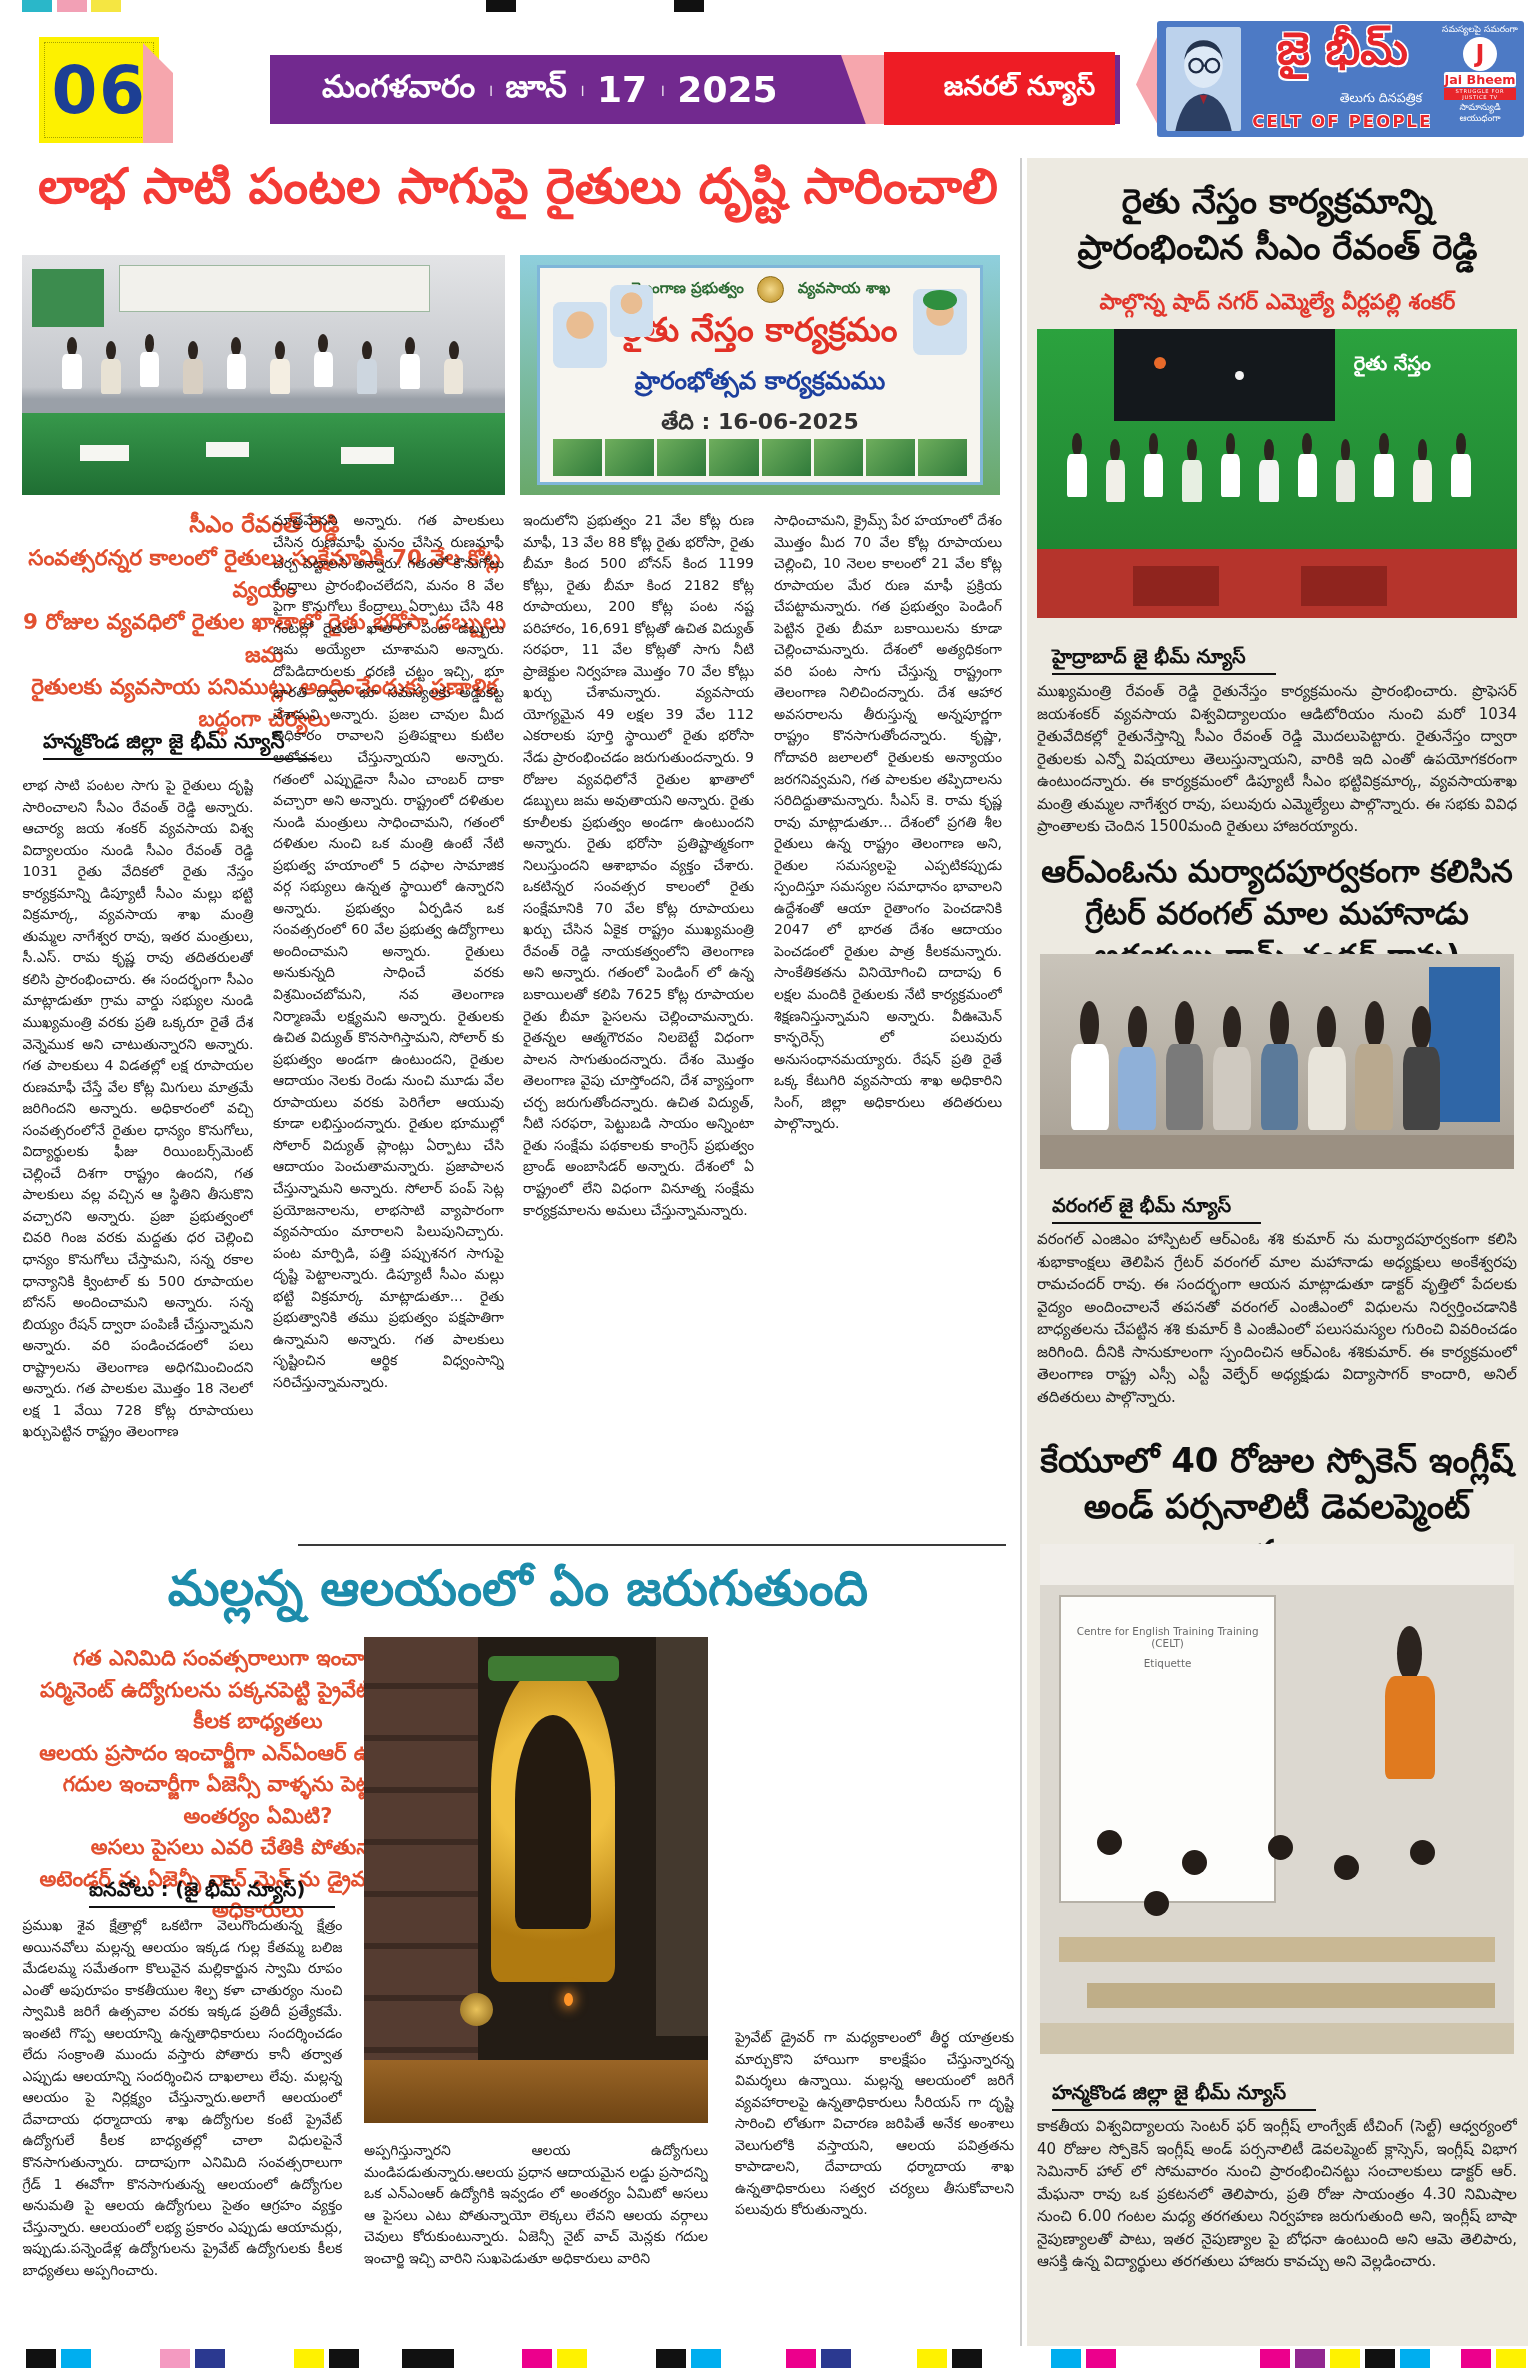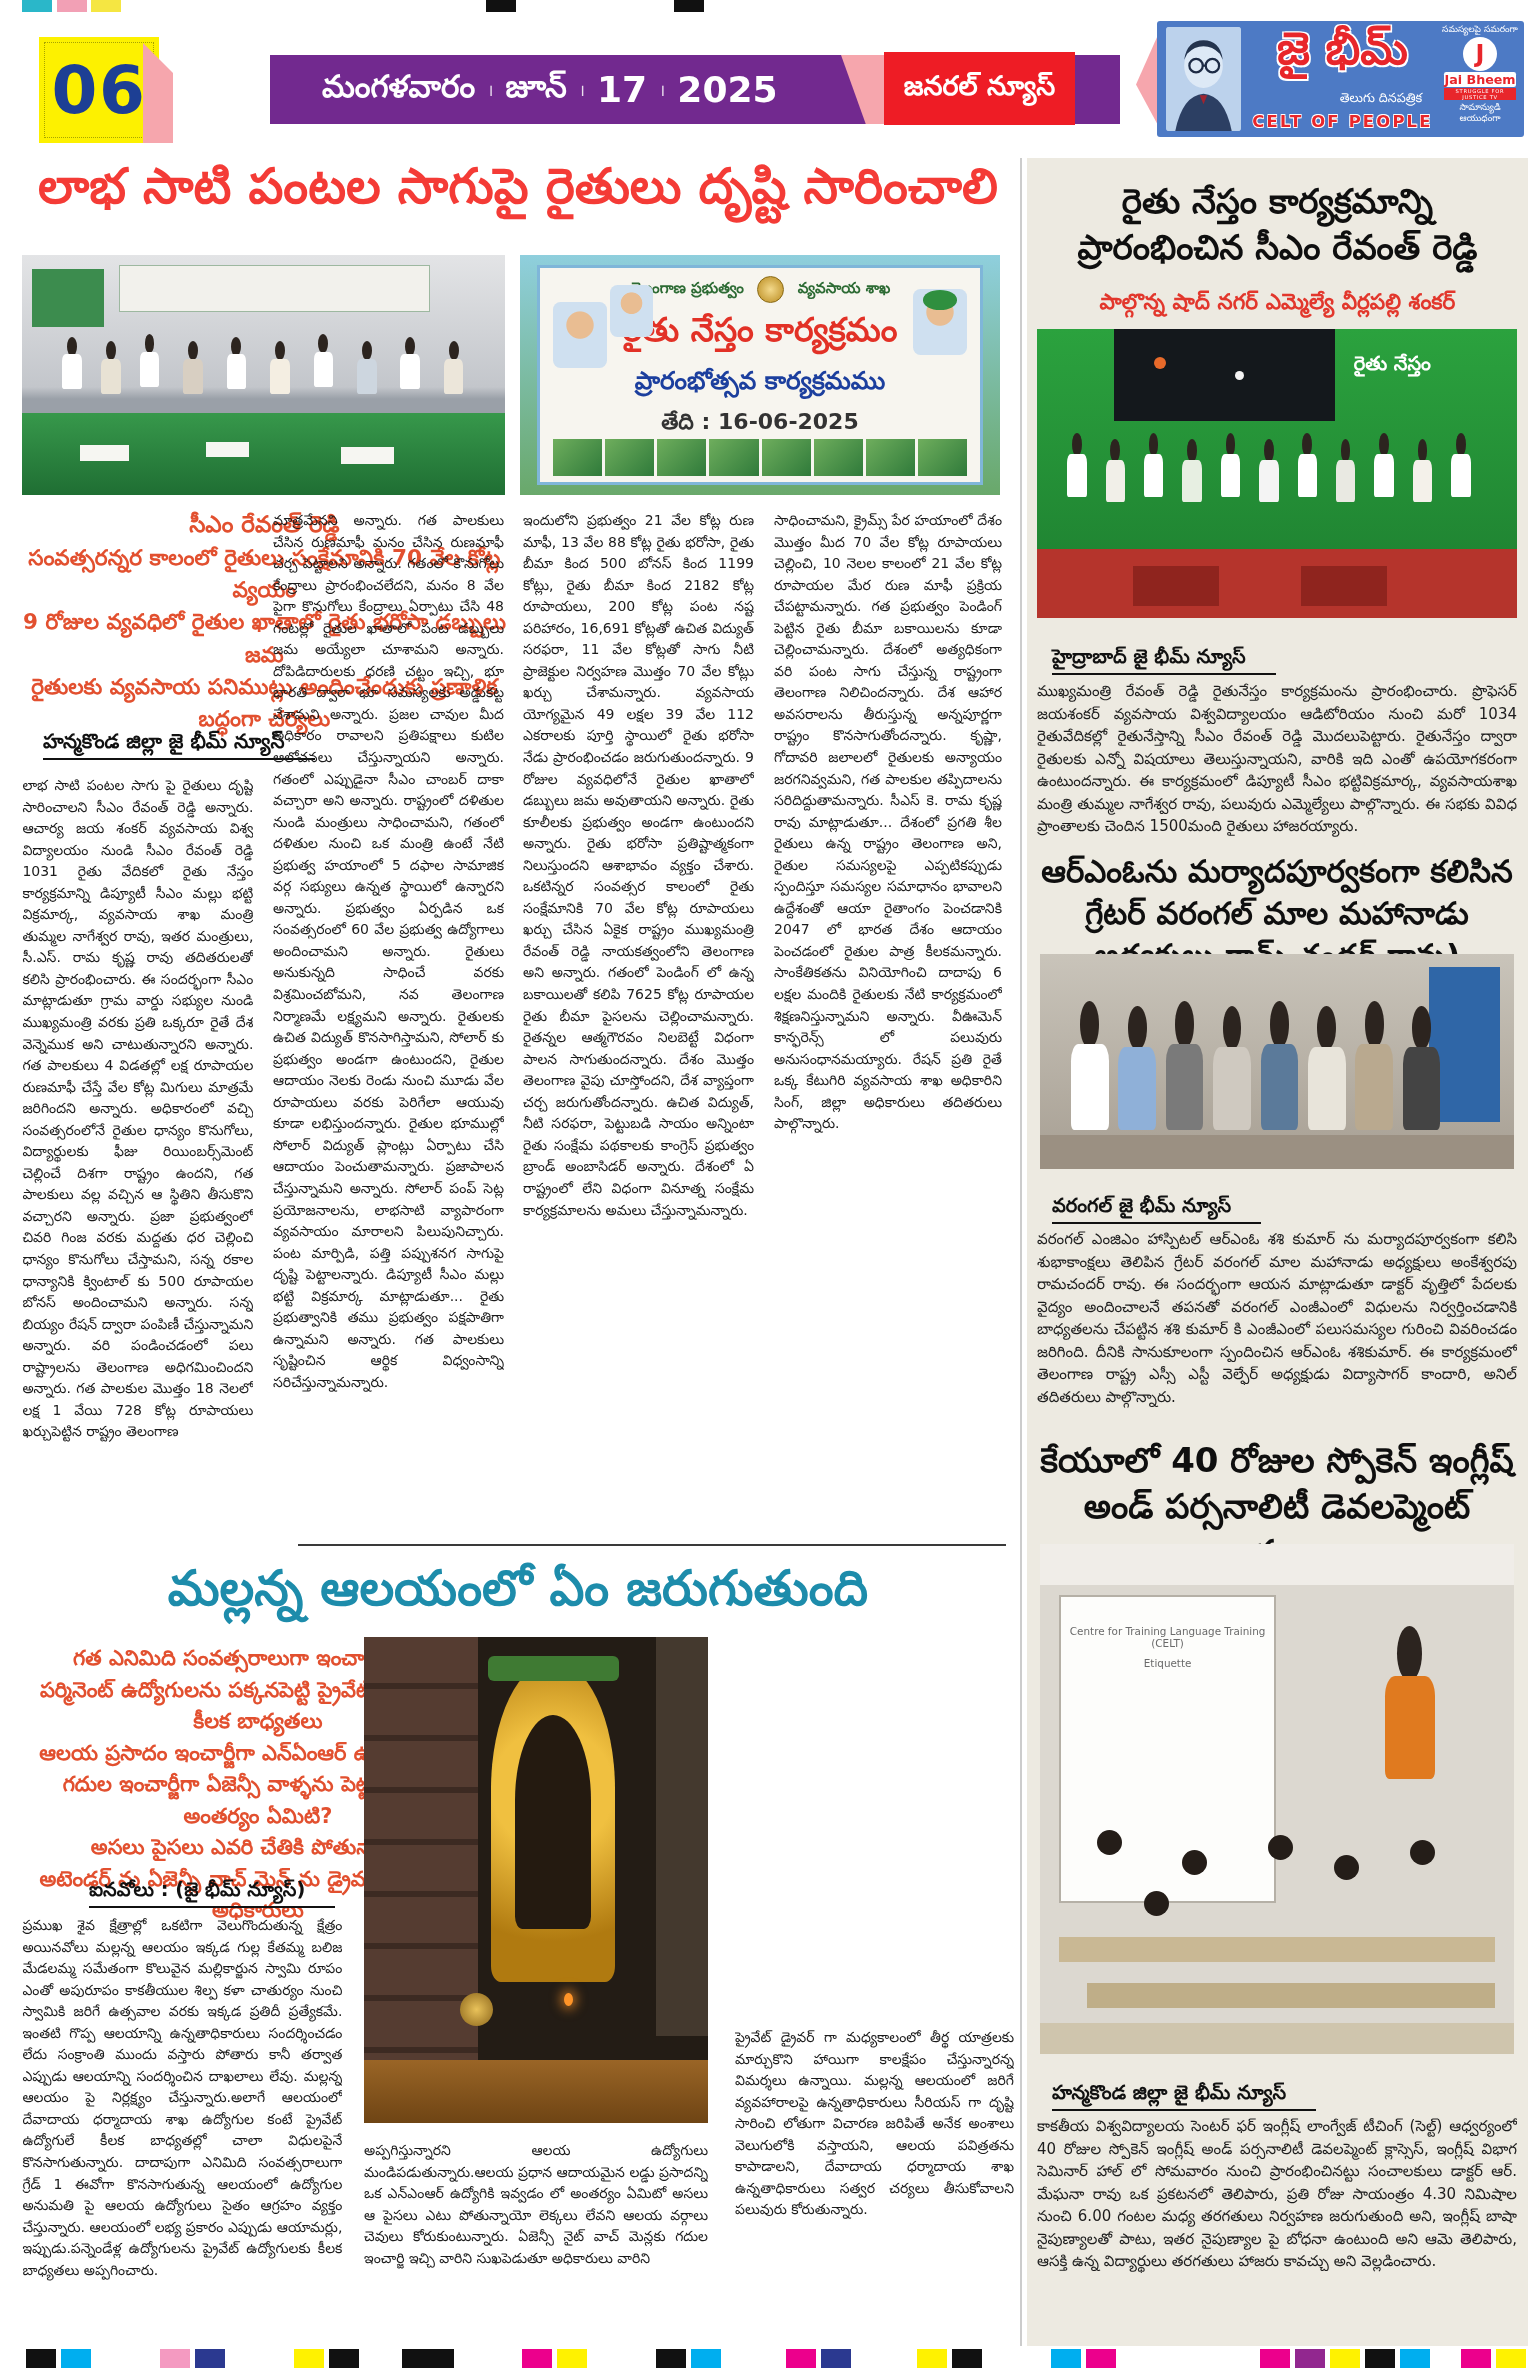--- a/index.html
+++ b/index.html
@@ -14,21 +14,21 @@
   .pg-wedge{left:143px;top:43px;width:30px;height:100px;background:#f6a6ad;
             clip-path:polygon(0 0,100% 30%,100% 100%,0 100%);}
   .band{left:270px;top:55px;width:850px;height:69px;background:#72298f;}
   .band-text{position:absolute;left:52px;top:0;height:100%;display:flex;align-items:center;gap:12px;color:#fff;}
   .band-text .w{font-size:31px;font-weight:bold;}
   .band-text .n{font-size:36px;font-weight:bold;}
   .band-text .s{font-size:16.4px;opacity:.85;}
   .badge-wedge{left:841px;top:55px;width:45px;height:69px;background:#f6a6ad;
                clip-path:polygon(0 0,100% 0,100% 100%,55% 100%);}
   .badge{left:884px;top:52px;width:191px;height:73px;background:#ee1c25;display:flex;
-         align-items:center;justify-content:center;color:#fff;font-size:27px;font-weight:bold;}
+         align-items:center;justify-content:center;color:#fff;font-size:27px;font-weight:bold;padding-left:40px;}
   
   .mast-wedge{left:1136px;top:34px;width:22.4px;height:92px;background:#f6a6ad;
               clip-path:polygon(100% 0,100% 100%,0 55%);}
   .mast{left:1157px;top:21px;width:367px;height:116px;background:#4d7ac5;border-radius:3px;}
   .mast-portrait{position:absolute;left:9px;top:6px;width:75px;height:104px;background:#bcd2ec;border-radius:3px;overflow:hidden;}
   .mast-title{position:absolute;left:88px;top:4.5px;width:195px;text-align:center;color:#e8262b;
               font-size:45px;font-weight:bold;line-height:1.0;
               text-shadow:-1.5px -1.5px 0 #fff,1.5px -1.5px 0 #fff,-1.5px 1.5px 0 #fff,1.5px 1.5px 0 #fff;}
   .mast-sub{position:absolute;left:157px;top:69px;width:134px;text-align:center;color:#fff;font-size:12.7px;}
   .mast-tag{position:absolute;left:88px;top:91px;width:195px;text-align:center;color:#e8262b;
@@ -289,21 +289,21 @@
   <div class="abs byline" style="left:1052px;top:1194px;font-size:19.4px;">
     <span>వరంగల్ జై భీమ్ న్యూస్</span>
   </div>
   <div class="abs rail-body" style="left:1037px;top:1228px;width:480px;height:195px;">వరంగల్ ఎంజిఎం హాస్పిటల్ ఆర్ఎంఓ శశి కుమార్ ను మర్యాదపూర్వకంగా కలిసి శుభాకాంక్షలు తెలిపిన గ్రేటర్ వరంగల్ మాల మహానాడు అధ్యక్షులు అంకేశ్వరపు రామచందర్ రావు. ఈ సందర్భంగా ఆయన మాట్లాడుతూ డాక్టర్ వృత్తిలో పేదలకు వైద్యం అందించాలనే తపనతో వరంగల్ ఎంజీఎంలో విధులను నిర్వర్తించడానికి బాధ్యతలను చేపట్టిన శశి కుమార్ కి ఎంజీఎంలో పలుసమస్యల గురించి వివరించడం జరిగింది. దీనికి సానుకూలంగా స్పందించిన ఆర్ఎంఓ శశికుమార్. ఈ కార్యక్రమంలో తెలంగాణ రాష్ట్ర ఎస్సీ ఎస్టీ వెల్ఫేర్ అధ్యక్షుడు విద్యాసాగర్ కాందారి, అనిల్ తదితరులు పాల్గొన్నారు.</div>
 
   <div class="abs rail-head" style="left:1037px;top:1438px;width:480px;font-size:34px;">కేయూలో 40 రోజుల స్పోకెన్ ఇంగ్లీష్ అండ్ పర్సనాలిటీ డెవలప్మెంట్ క్లాసులు</div>
 
   <div class="ph" style="left:1040px;top:1544px;width:474px;height:510px;background:#dcd8d0;">
     <div style="position:absolute;left:0;top:0;width:100%;height:8%;background:#f0ede8;"></div>
     <div class="screen">
-      <div>Centre for Training Language Training (CELT)</div>
+      <div>Centre for English Training Training (CELT)</div>
       <div style="margin-top:7.5px;">Etiquette</div>
     </div>
     <span class="fig" style="left:72%;top:16%;width:12%;height:30%;--c:#e07a1f;"></span>
     <span class="head-only" style="left:12%;top:56%;"></span>
     <span class="head-only" style="left:30%;top:60%;"></span>
     <span class="head-only" style="left:48%;top:57%;"></span>
     <span class="head-only" style="left:62%;top:61%;"></span>
     <span class="head-only" style="left:78%;top:58%;"></span>
     <span class="head-only" style="left:22%;top:68%;"></span>
     <div style="position:absolute;left:4%;bottom:18%;width:92%;height:5%;background:#c9b894;"></div>

